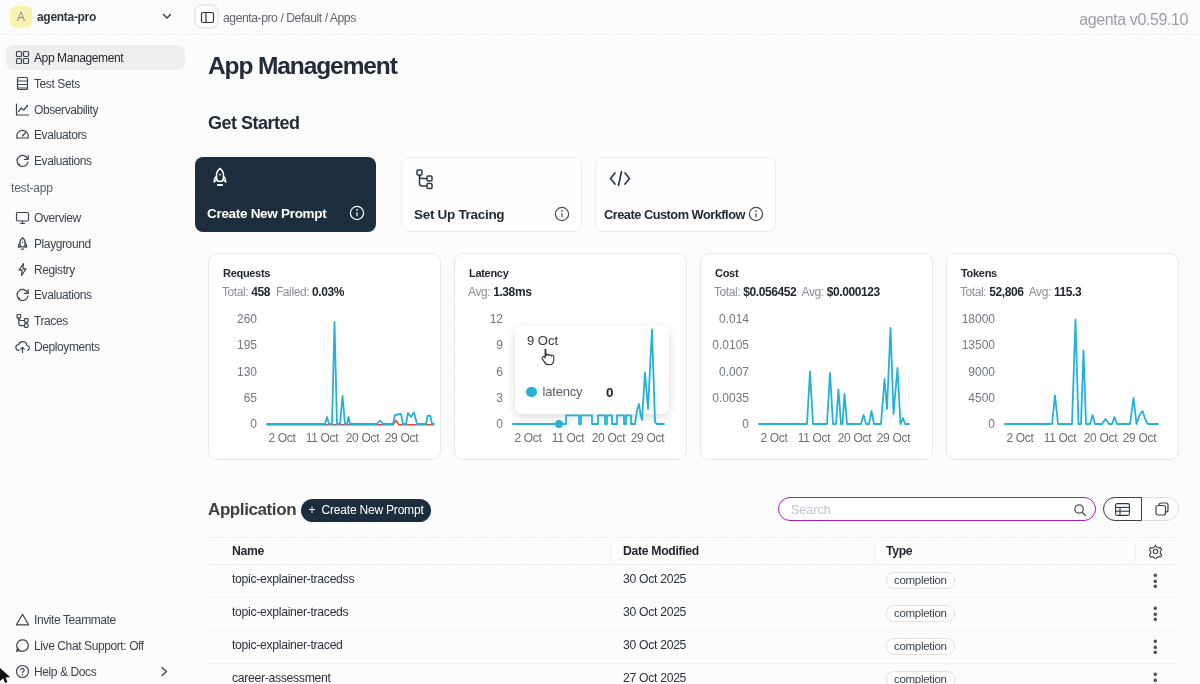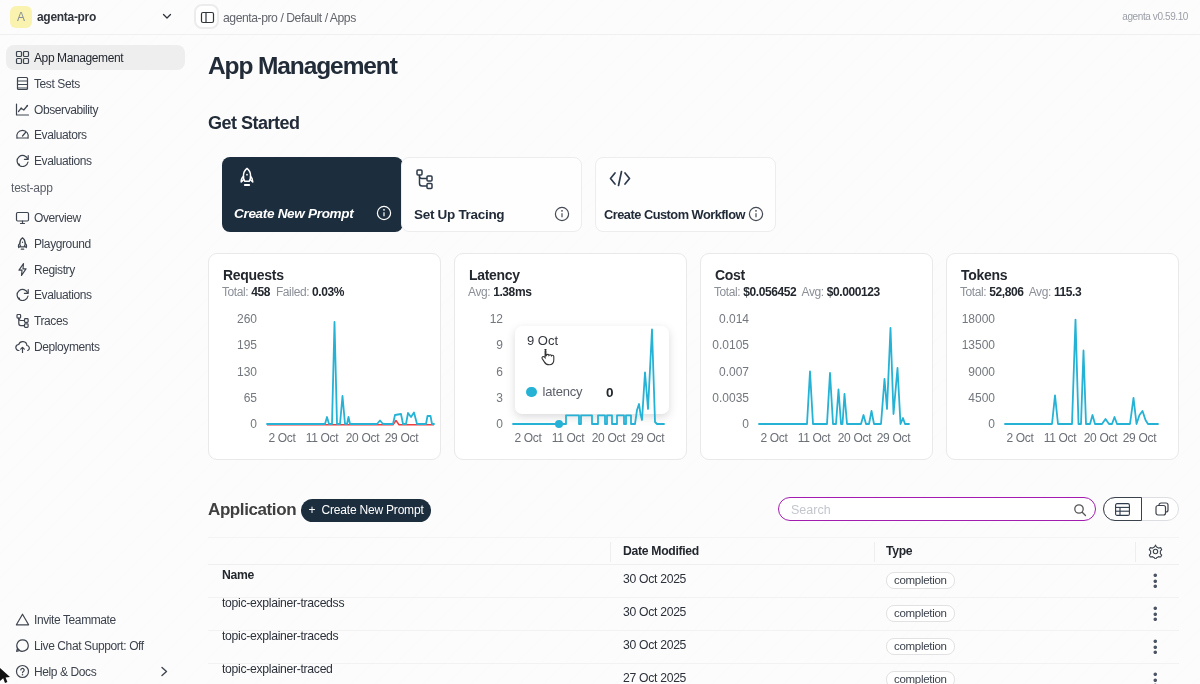--- a/index.html
+++ b/index.html
@@ -6,39 +6,39 @@
 html,body { width:1200px; height:684px; overflow:hidden; }
 body { font-family:"Liberation Sans", sans-serif; background-color:#fcfcfc; background-image:repeating-linear-gradient(135deg, rgba(120,130,140,0.008) 0 2px, rgba(0,0,0,0) 2px 17px); color:#1f2937; position:relative; }
 
 #header { position:absolute; left:0; top:0; width:1200px; height:35px; border-bottom:1px solid #f0f0f0; }
 #avatar { position:absolute; left:10px; top:6px; width:22px; height:22px; border-radius:6px; background:#f9f3af; color:#8a8f98; font-size:12px; font-weight:500; text-align:center; line-height:22px; }
 #org { position:absolute; left:37px; top:10px; font-size:12px; font-weight:700; color:#30343b; letter-spacing:-0.3px; }
 #orgchev { position:absolute; left:161px; top:10px; }
 #toggle { position:absolute; left:194px; top:4px; width:25px; height:25px; border:2px solid #ececec; border-radius:8px; background:#fff; }
 #toggle svg { position:absolute; left:4px; top:4px; }
 #crumb { position:absolute; left:223px; top:11px; font-size:12.2px; color:#62656b; letter-spacing:-0.45px; }
-#ver { position:absolute; right:12px; top:11px; font-size:10px; color:#9a9ea6; letter-spacing:-0.4px; }
+#ver { position:absolute; right:12px; top:11px; font-size:16px; color:#9a9ea6; letter-spacing:-0.4px; }
 
 #side { position:absolute; left:0; top:35px; width:192px; height:649px; }
 .mitem { position:absolute; left:6px; width:179px; height:25px; border-radius:8px; font-size:12px; color:#3d434d; letter-spacing:-0.4px; }
 .mitem.sel { background:#eeeeee; color:#23272e; }
 .mitem .mic { position:absolute; left:9px; top:5px; width:15px; height:15px; }
 .mitem .mlb { position:absolute; left:28px; top:6px; }
 .grplabel { position:absolute; left:11px; font-size:12px; color:#5b6069; letter-spacing:-0.2px; }
 
 #h1 { position:absolute; left:208px; top:52px; font-size:24.5px; font-weight:700; color:#222b38; letter-spacing:-1.1px; }
 #h2 { position:absolute; left:208px; top:113px; font-size:18px; font-weight:700; color:#222b38; letter-spacing:-0.5px; }
 .gcard { position:absolute; top:157px; width:181px; height:75px; border-radius:8px; }
 .gcard.dark { background:#1c2d3e; color:#fff; }
 .gcard.lite { background:#fefefe; border:1px solid #ededed; color:#222b38;padding-left:8px; }
 .gtitle { position:absolute; left:12px; top:49px; font-size:13.5px; font-weight:700; letter-spacing:-0.3px; white-space:nowrap; }
 .ginfo { position:absolute; right:11px; top:48px; }
 .gicon { position:absolute; left:12px; top:10px; }
 .scard { position:absolute; top:253px; width:233px; height:207px; background:#fff; border:1px solid #e9e9e9; border-radius:9px; }
-.stitle { position:absolute; left:14px; top:13px; font-size:14px; font-weight:700; color:#23272e; letter-spacing:-0.3px; }
+.stitle { position:absolute; left:14px; top:13px; font-size:11px; font-weight:700; color:#23272e; letter-spacing:-0.3px; }
 .ssub { position:absolute; left:13px; top:31px; font-size:12px; color:#8b8f97; letter-spacing:-0.4px; }
 .ssub b { color:#23272e; }
 .chart { position:absolute; left:0; top:52px; z-index:2; }
 
 .tooltip { position:absolute; left:60px; top:72px; width:154px; height:88px; background:#fff; border-radius:7px; box-shadow:0 3px 9px rgba(90,90,100,0.22); z-index:1; }
 .tt1 { position:absolute; left:12px; top:7px; font-size:13px; color:#33373e; font-weight:500; }
 .tcur { position:absolute; left:24px; top:22px; }
 .tleg { position:absolute; left:11px; top:58px; width:140px; font-size:13px; color:#5a5e66; letter-spacing:-0.2px; }
 .tdot { display:inline-block; width:10.5px; height:10.5px; border-radius:50%; background:#25b2d5; margin-right:6px; vertical-align:-1px; }
 .tval { position:absolute; left:91px; font-weight:700; color:#23272e; font-size:13.5px; }
@@ -48,21 +48,21 @@
 #search { position:absolute; left:778px; top:497px; width:318px; height:24px; border:1px solid #a21caf; border-radius:12px; background:#fff; }
 #search .ph { position:absolute; left:12px; top:5px; font-size:12.5px; color:#c3c6cc; }
 #search svg { position:absolute; right:8px; top:5px; }
 #vtoggle { position:absolute; left:1103px; top:497px; width:76px; height:24px; border:1px solid #dcdee2; border-radius:12px; background:#fff; }
 #vtoggle .segl { position:absolute; left:-1px; top:-1px; width:39px; height:24px; border:1.3px solid #3a424c; border-radius:12px 0 0 12px; }
 #vtoggle .divi { position:absolute; left:38px; top:0; width:0; height:22px; }
 
 #table { position:absolute; left:208px; top:537px; width:971px; }
 .thead { position:relative; height:28px; border-top:1px solid #f4f4f4; border-bottom:1px solid #efefef; }
 .trow { position:relative; height:33px; border-bottom:1px solid #f2f2f2; font-size:12.2px; color:#2c313a; letter-spacing:-0.3px; }
-.c1 { position:absolute; left:14px; top:7px;margin-top:24px; }
+.c1 { position:absolute; left:24px; top:7px; }
 .c2 { position:absolute; left:415px; top:7px; }
 .c3 { position:absolute; left:678px; top:7px; }
 .thead .c1,.thead .c2,.thead .c3 { top:6px; font-weight:700; font-size:12.2px; color:#23272e; letter-spacing:-0.3px; }
 .vline { position:absolute; top:4px; width:1px; height:20px; background:#eeeeee; }
 .tag { display:inline-block; border:1px solid #e2e2e2; border-radius:8px; background:#fff; padding:1px 7px 2px; font-size:11.5px; color:#3d434d; letter-spacing:-0.3px; }
 .dots { position:absolute; left:945px; top:8px; color:#4b5563; font-size:13px; letter-spacing:0; line-height:5.5px; text-align:center; width:4px; }
 </style>
 </head>
 <body>
 <div id="header">
@@ -197,21 +197,21 @@
       <span class="mlb">Help &amp; Docs</span>
       <svg style="position:absolute;right:16px;top:7px;" width="10" height="11" viewBox="0 0 10 11">
         <path d="M3 1.5 L7.5 5.5 L3 9.5" stroke="#3f454f" stroke-width="1.4" fill="none" stroke-linecap="round" stroke-linejoin="round"></path>
       </svg>
     </div>
 </div>
 
 <div id="h1">App Management</div>
 <div id="h2">Get Started</div>
 
-<div class="gcard dark" style="left:222px;font-style:italic;">
+<div class="gcard dark" style="left:195px;">
   <svg class="gicon" style="left:14px;top:9px;" width="22" height="22" viewBox="0 0 22 22" fill="none" stroke="#fff" stroke-width="1.5" stroke-linecap="round" stroke-linejoin="round">
     <path d="M11 2.4 Q14.6 5.2 14.6 9.9 Q14.6 13.3 13.2 15.2 L8.8 15.2 Q7.4 13.3 7.4 9.9 Q7.4 5.2 11 2.4 Z"></path>
     <path d="M7.5 10.4 C5.9 11.7 5.1 13.6 5.2 15.9 L7.7 13.8"></path>
     <path d="M14.5 10.4 C16.1 11.7 16.9 13.6 16.8 15.9 L14.3 13.8"></path>
     <path d="M8.8 19 L13.2 19" stroke-width="1.8"></path>
     <circle cx="11" cy="8.7" r="0.85" fill="#fff" stroke="none"></circle>
   </svg>
   <div class="gtitle">Create New Prompt</div>
   <svg class="ginfo" width="16" height="16" viewBox="0 0 16 16">
       <circle cx="8" cy="8" r="6.6" stroke="#fff" stroke-width="1.2" fill="none"></circle>

